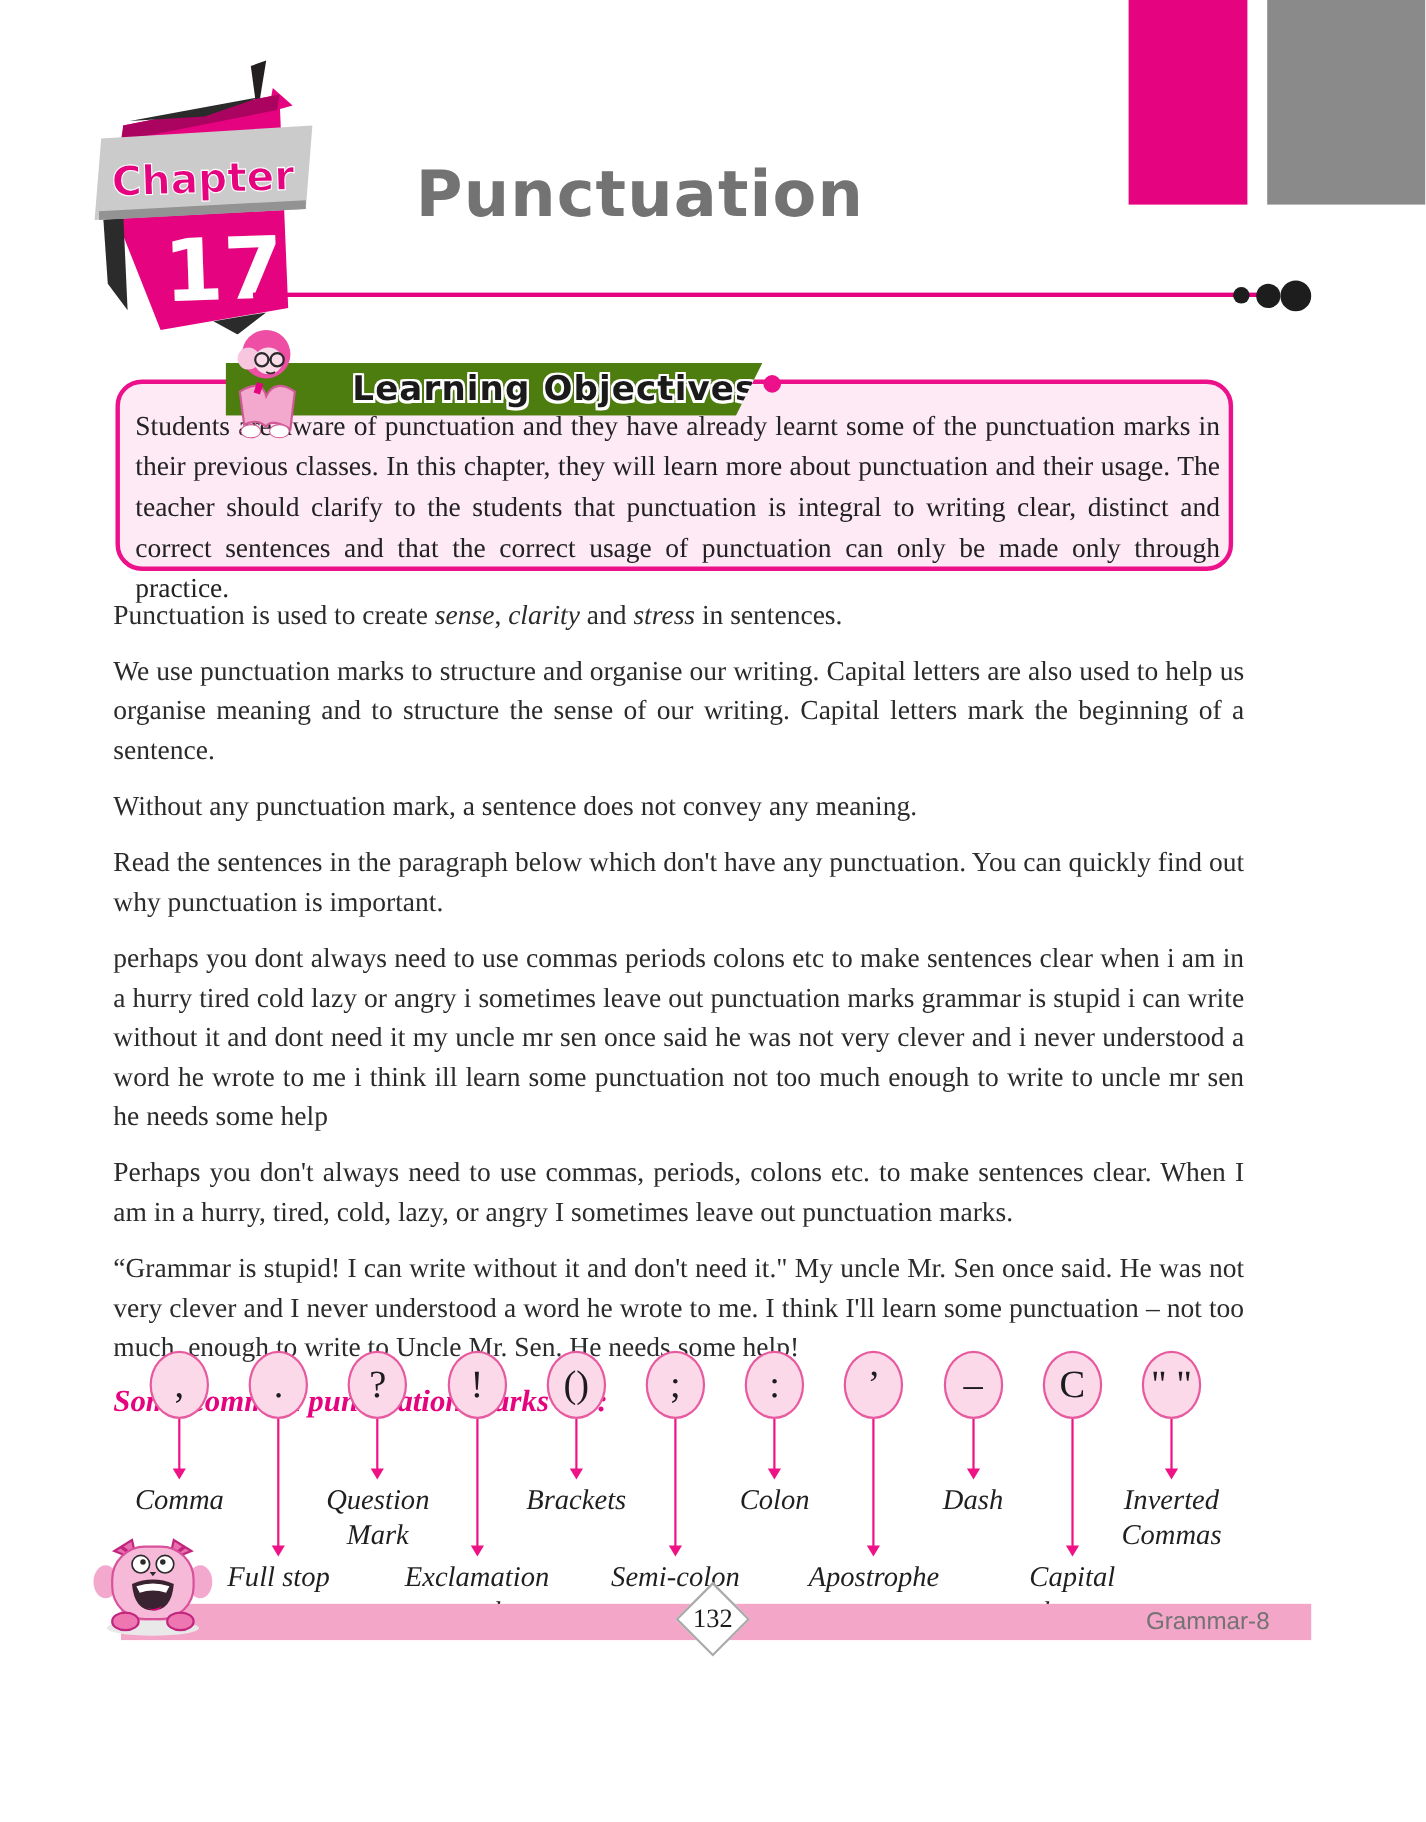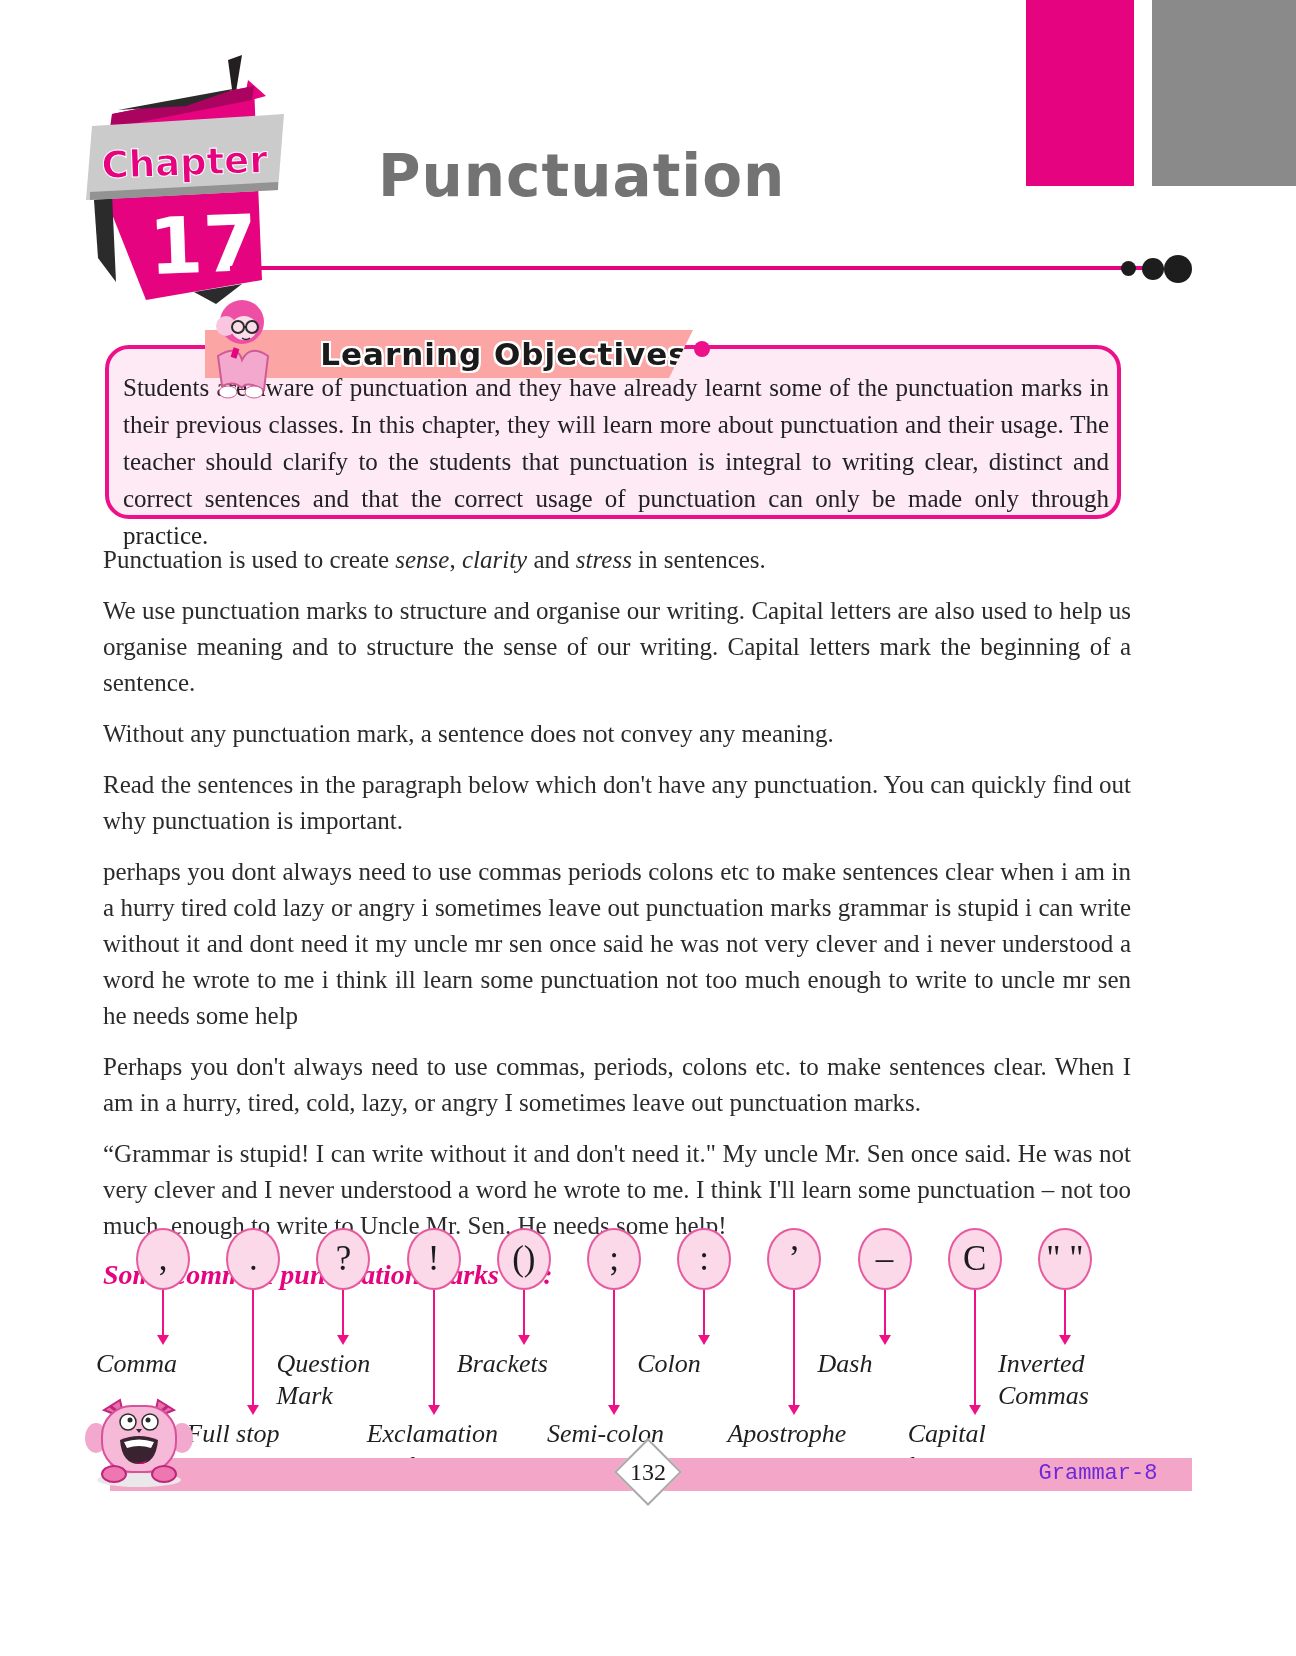--- a/index.html
+++ b/index.html
@@ -32,21 +32,21 @@
   .lo-box {
     position:absolute; left:105px; top:345px; width:1016px; height:174px;
     border:4px solid #ec108b; border-radius:24px; background:#fdeaf4;
   }
   .lo-text {
     position:absolute; left:14px; top:20px; width:986px;
     font-size:25px; line-height:37px; color:#222; text-align:justify;
   }
   .lo-banner {
     position:absolute; left:205px; top:330px; width:488px; height:48px;
-    background:#fca5a5;
+    background:#4d7c0f;
     clip-path:polygon(0 0, 100% 0, calc(100% - 24px) 100%, 0 100%);
     display:flex; align-items:center; justify-content:center; padding-left:110px;
   }
   .lo-heading {
     font-family:"DejaVu Sans", sans-serif; font-weight:bold; font-size:31px; color:#1a1a1a;
     text-shadow:-2px -2px 0 #fff, 2px -2px 0 #fff, -2px 2px 0 #fff, 2px 2px 0 #fff,
                 0 -2px 0 #fff, 0 2px 0 #fff, -2px 0 0 #fff, 2px 0 0 #fff;
     letter-spacing:1px;
   }
   .lo-dot { position:absolute; width:16px; height:16px; border-radius:50%; background:#ec108b; }
@@ -76,38 +76,38 @@
   }
   .arrow { width:2px; background:#ee1286; position:relative; flex-shrink:0; }
   .arrow.short { height:46px; }
   .arrow.long  { height:116px; }
   .arrow::after {
     content:""; position:absolute; left:-5px; bottom:-9px;
     border-left:6px solid transparent; border-right:6px solid transparent;
     border-top:10px solid #ee1286;
   }
   .mark-label {
-    margin-top:12px; width:134px; text-align:left;
+    margin-top:12px; width:134px; text-align:center;
     font-style:italic; font-size:26px; line-height:32px; color:#1f1f1f;
   }
 
   
   .footer-bar { position:absolute; left:110px; top:1458px; width:1082px; height:33px; background:#f4a6c9; }
   .footer-diamond {
     position:absolute; left:624px; top:1448px; width:48px; height:48px;
     background:#ffffff; border:2px solid #a9a9a9; transform:rotate(45deg);
   }
   .footer-page-num {
     position:absolute; left:624px; top:1448px; width:48px; height:48px;
     display:flex; align-items:center; justify-content:center;
     font-size:24px; color:#1c1c1c; font-family:"Liberation Serif", serif;
   }
   .footer-book {
     position:absolute; left:1010px; top:1461px; width:176px; text-align:center;
-    font-family:Liberation Mono, monospace; font-size:22px; color:#6d28d9;
+    font-family:Liberation Sans, sans-serif; font-size:22px; color:#737373;
   }
   .mascot-monster { position:absolute; left:84px; top:1396px; width:110px; height:92px; }
 
   svg text { user-select:none; }
 </style>
 </head>
 <body>
 
 <div id="page">
 

